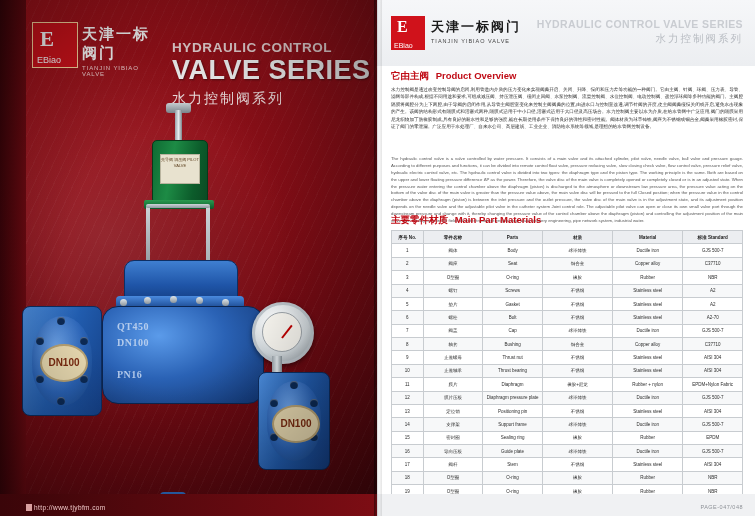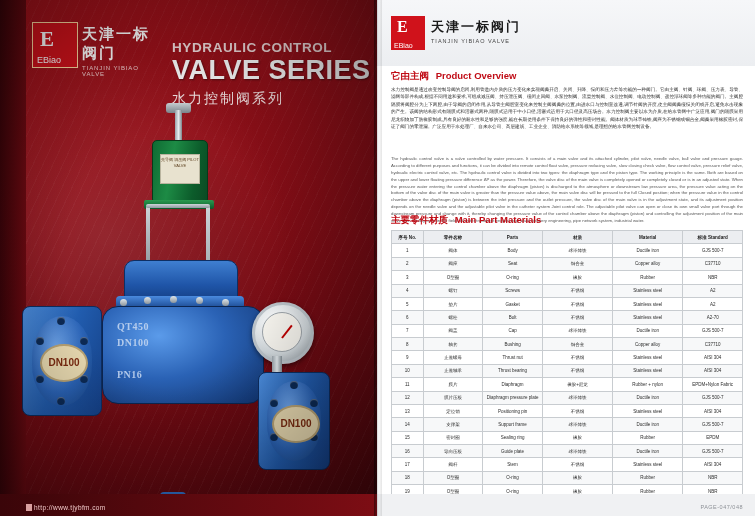--- a/index.html
+++ b/index.html
@@ -203,20 +203,24 @@
       <div class="rl-red">
         <div class="g1">E</div>
         <div class="g2">EBiao</div>
       </div>
       <div class="rl-txt">
         <div class="cn">天津一标阀门</div>
         <div class="en">TIANJIN YIBIAO VALVE</div>
       </div>
     </div>
 
+    <div class="rp-head-r">
+      <div class="e">HYDRAULIC CONTROL VALVE SERIES</div>
+      <div class="c">水力控制阀系列</div>
+    </div>
 
     <div class="sec-head sec1">
       <span>它由主阀</span>
       <span class="en" style="margin-left:4px;">Product Overview</span>
     </div>
 
     <div class="ov-cn">水力控制阀是通过改变控制导阀的启闭,利用管道内介质的压力变化来实现阀瓣开启、关闭、升降、慢闭和压力差等功能的一种阀门。它由主阀、针阀、球阀、压力表、导管、滤网等部件构成,根据不同用途和要求,可组成减压阀、持压泄压阀、缓闭止回阀、水泵控制阀、流量控制阀、水位控制阀、电动控制阀、遥控浮球阀等多种功能的阀门。主阀腔隔膜将阀腔分为上下两腔,由于导阀的启闭作用,从导管主阀腔室变化来控制主阀阀瓣的位置,由进水口与控制室连通,调节针阀的开度,使主阀阀瓣缓慢关闭或开启,避免水击现象的产生。该阀的结构形式有隔膜式和活塞式两种,隔膜式适用于中小口径,活塞式适用于大口径及高压场合。水力控制阀主要以水为介质,在给水管网中广泛应用,阀门的隔膜采用尼龙织物加丁腈橡胶制成,具有良好的耐水性和足够的强度,能在长期使用条件下保持良好的弹性和密封性能。阀体材质为球墨铸铁,阀座为不锈钢或铜合金,阀瓣采用橡胶密封,保证了阀门的零泄漏。广泛应用于水处理厂、自来水公司、高层建筑、工业企业、消防给水系统等领域,是理想的给水管网控制设备。</div>
     <div class="ov-en">The hydraulic control valve is a valve controlled by water pressure. It consists of a main valve and its attached cylinder, pilot valve, needle valve, ball valve and pressure gauge. According to different purposes and functions, it can be divided into remote control float valve, pressure reducing valve, slow closing check valve, flow control valve, pressure relief valve, hydraulic electric control valve, etc. The hydraulic control valve is divided into two types: the diaphragm type and the piston type. The working principle is the same. Both are based on the upper and lower floating pressure difference ΔP as the power. Therefore, the valve disc of the main valve is completely opened or completely closed or is in an adjusted state. When the pressure water entering the control chamber above the diaphragm (piston) is discharged to the atmosphere or downstream low pressure area, the pressure value acting on the bottom of the valve disc of the main valve is greater than the pressure value above, the main valve disc will be pressed to the full Closed position; when the pressure value in the control chamber above the diaphragm (piston) is between the inlet pressure and the outlet pressure, the valve disc of the main valve is in the adjustment state, and its adjustment position depends on the needle valve and the adjustable pilot valve in the catheter system Joint control role. The adjustable pilot valve can open or close its own small valve port through the downstream pressure and change with it, thereby changing the pressure value of the control chamber above the diaphragm (piston) and controlling the adjustment position of the main valve disc. Widely used in the fields of water treatment engineering, water delivery engineering, pipe network system, industrial water.</div>
 
     <div class="sec-head sec2">

